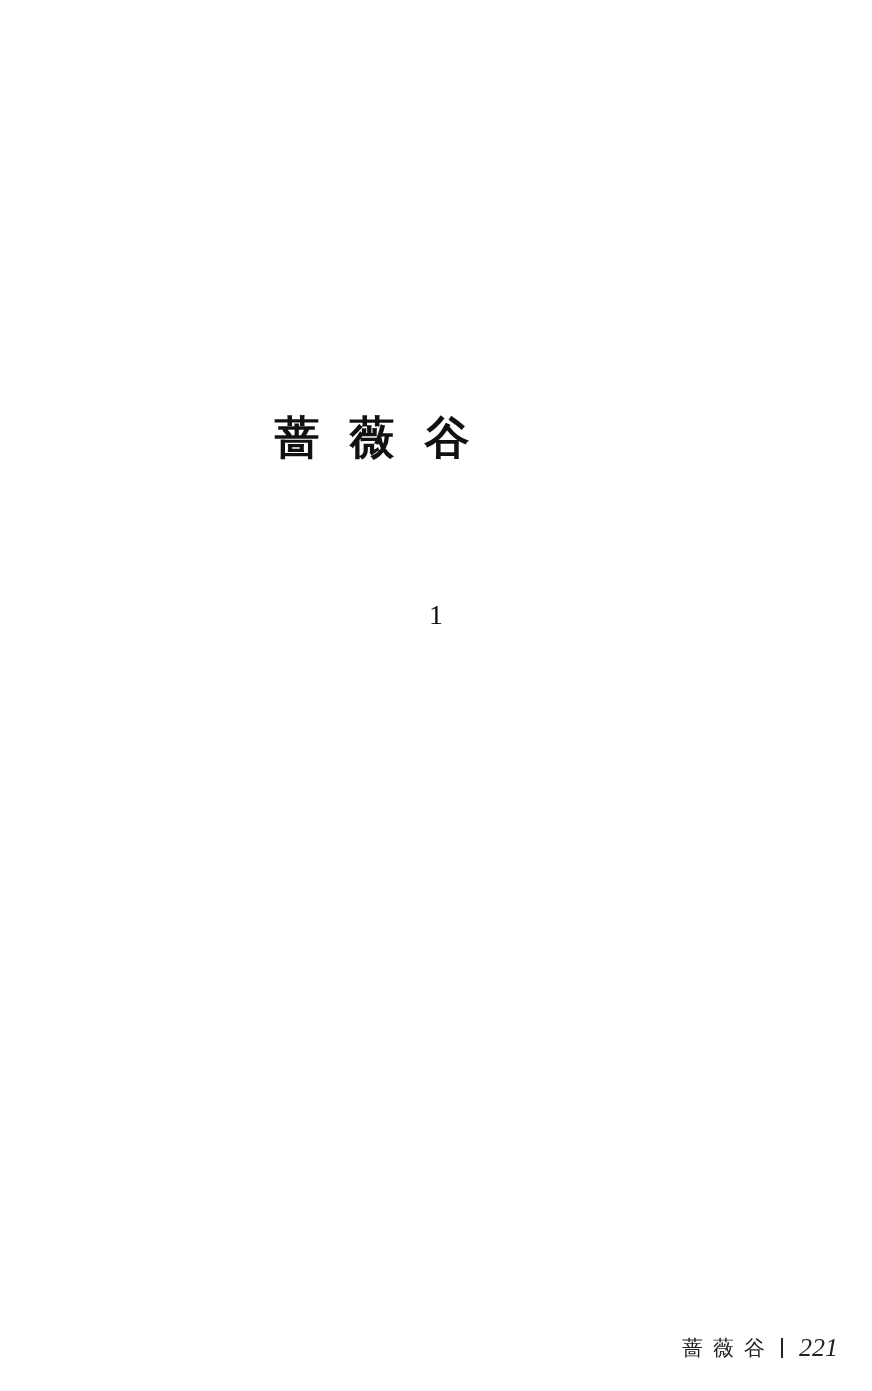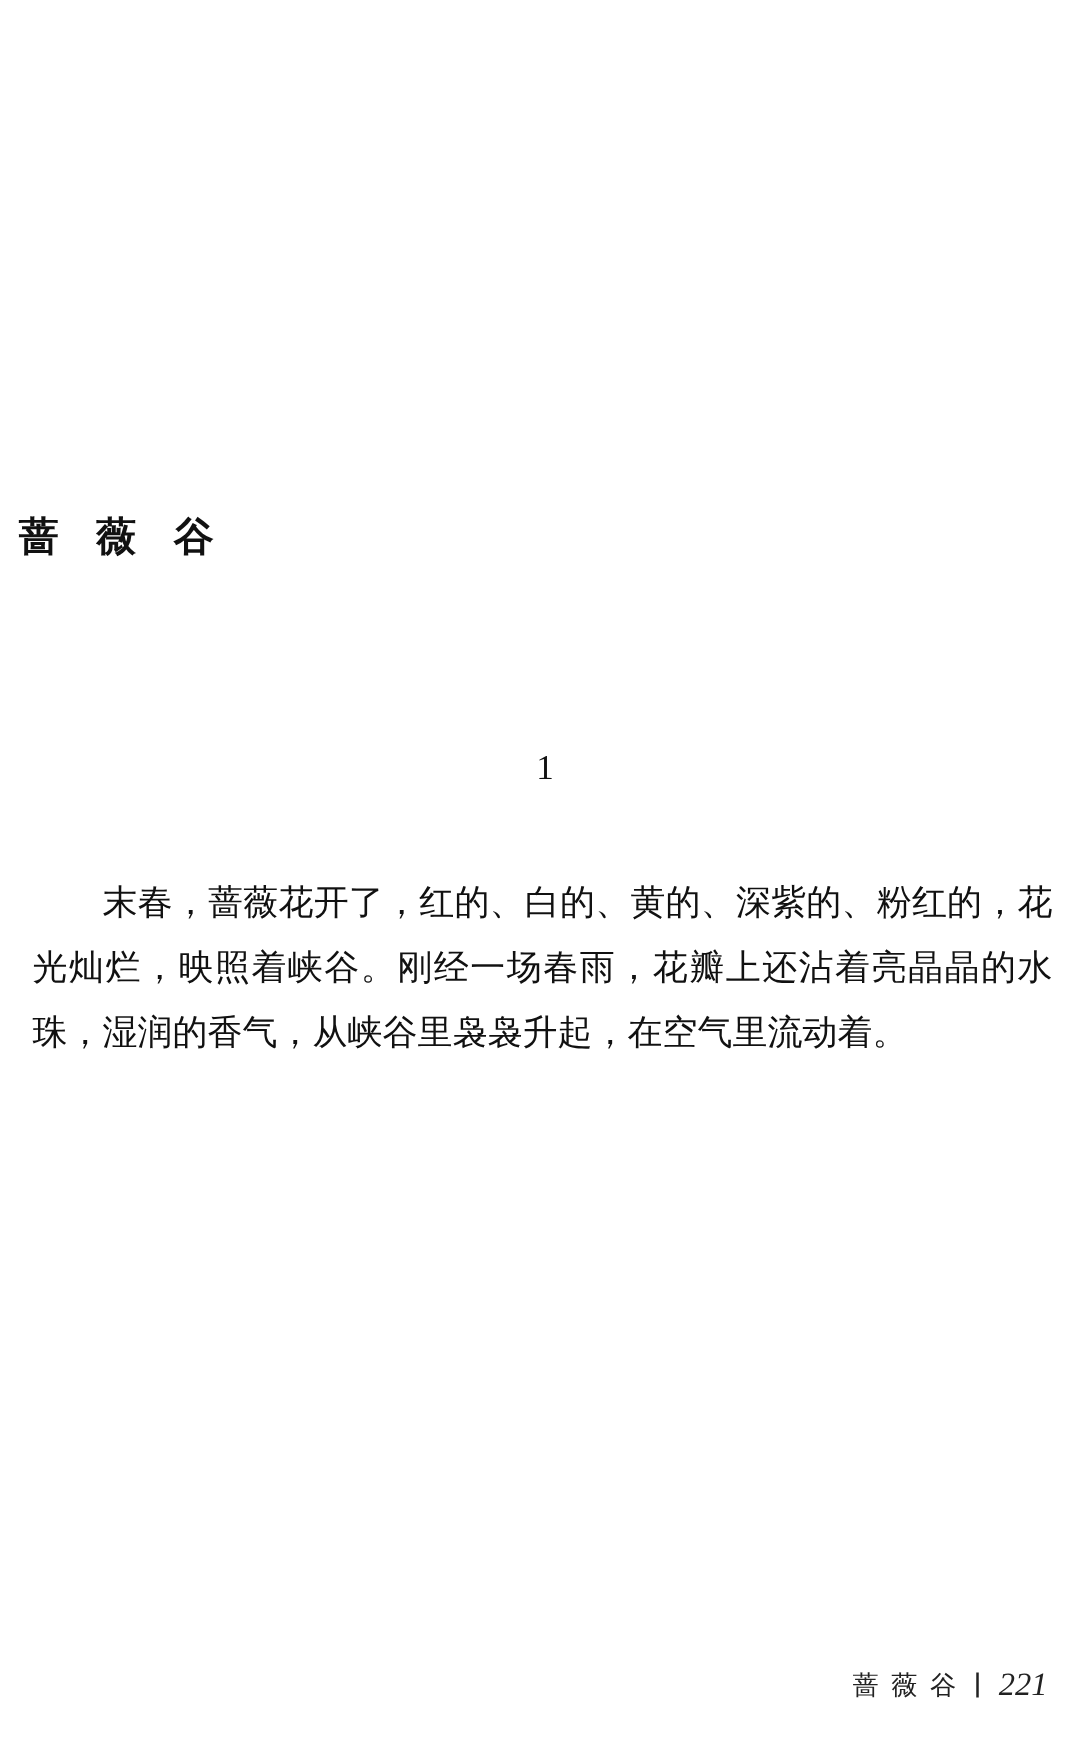--- a/index.html
+++ b/index.html
@@ -13,24 +13,24 @@
       position: relative;
       overflow: hidden;
       color: #111111;
       font-family: "DejaVu Serif", "Liberation Serif", serif;
     }
     .chapter-title {
       position: absolute;
       top: 380px;
       left: 0;
       width: 744px;
-      text-align: left;
+      text-align: center;
       font-family: "DejaVu Sans", "Liberation Sans", sans-serif;
       font-weight: bold;
-      font-size: 32px;
+      font-size: 45px;
       line-height: 56px;
       letter-spacing: 0;
     }
     .chapter-title span {
       display: inline-block;
       margin: 0 15px;
     }
     .section-number {
       position: absolute;
       top: 597px;
@@ -85,20 +85,19 @@
 </head>
 <body>
 
 <h1 class="chapter-title">
   <span>蔷</span><span>薇</span><span>谷</span>
 </h1>
 
 <div class="section-number">1</div>
 
 <div class="body-text">
-  <p>末春，蔷薇花开了，红的、白的、黄的、深紫的、粉红的，花光灿烂，映照着峡谷。刚经一场春雨，花瓣上还沾着亮晶晶的水珠，湿润的香气，从峡谷里袅袅升起，在空气里流动着。</p>
 </div>
 
 <div class="footer">
   <span class="running-title">蔷薇谷</span>
   <span class="divider"></span>
   <span class="page-number">221</span>
 </div>
 
 </body></html>

